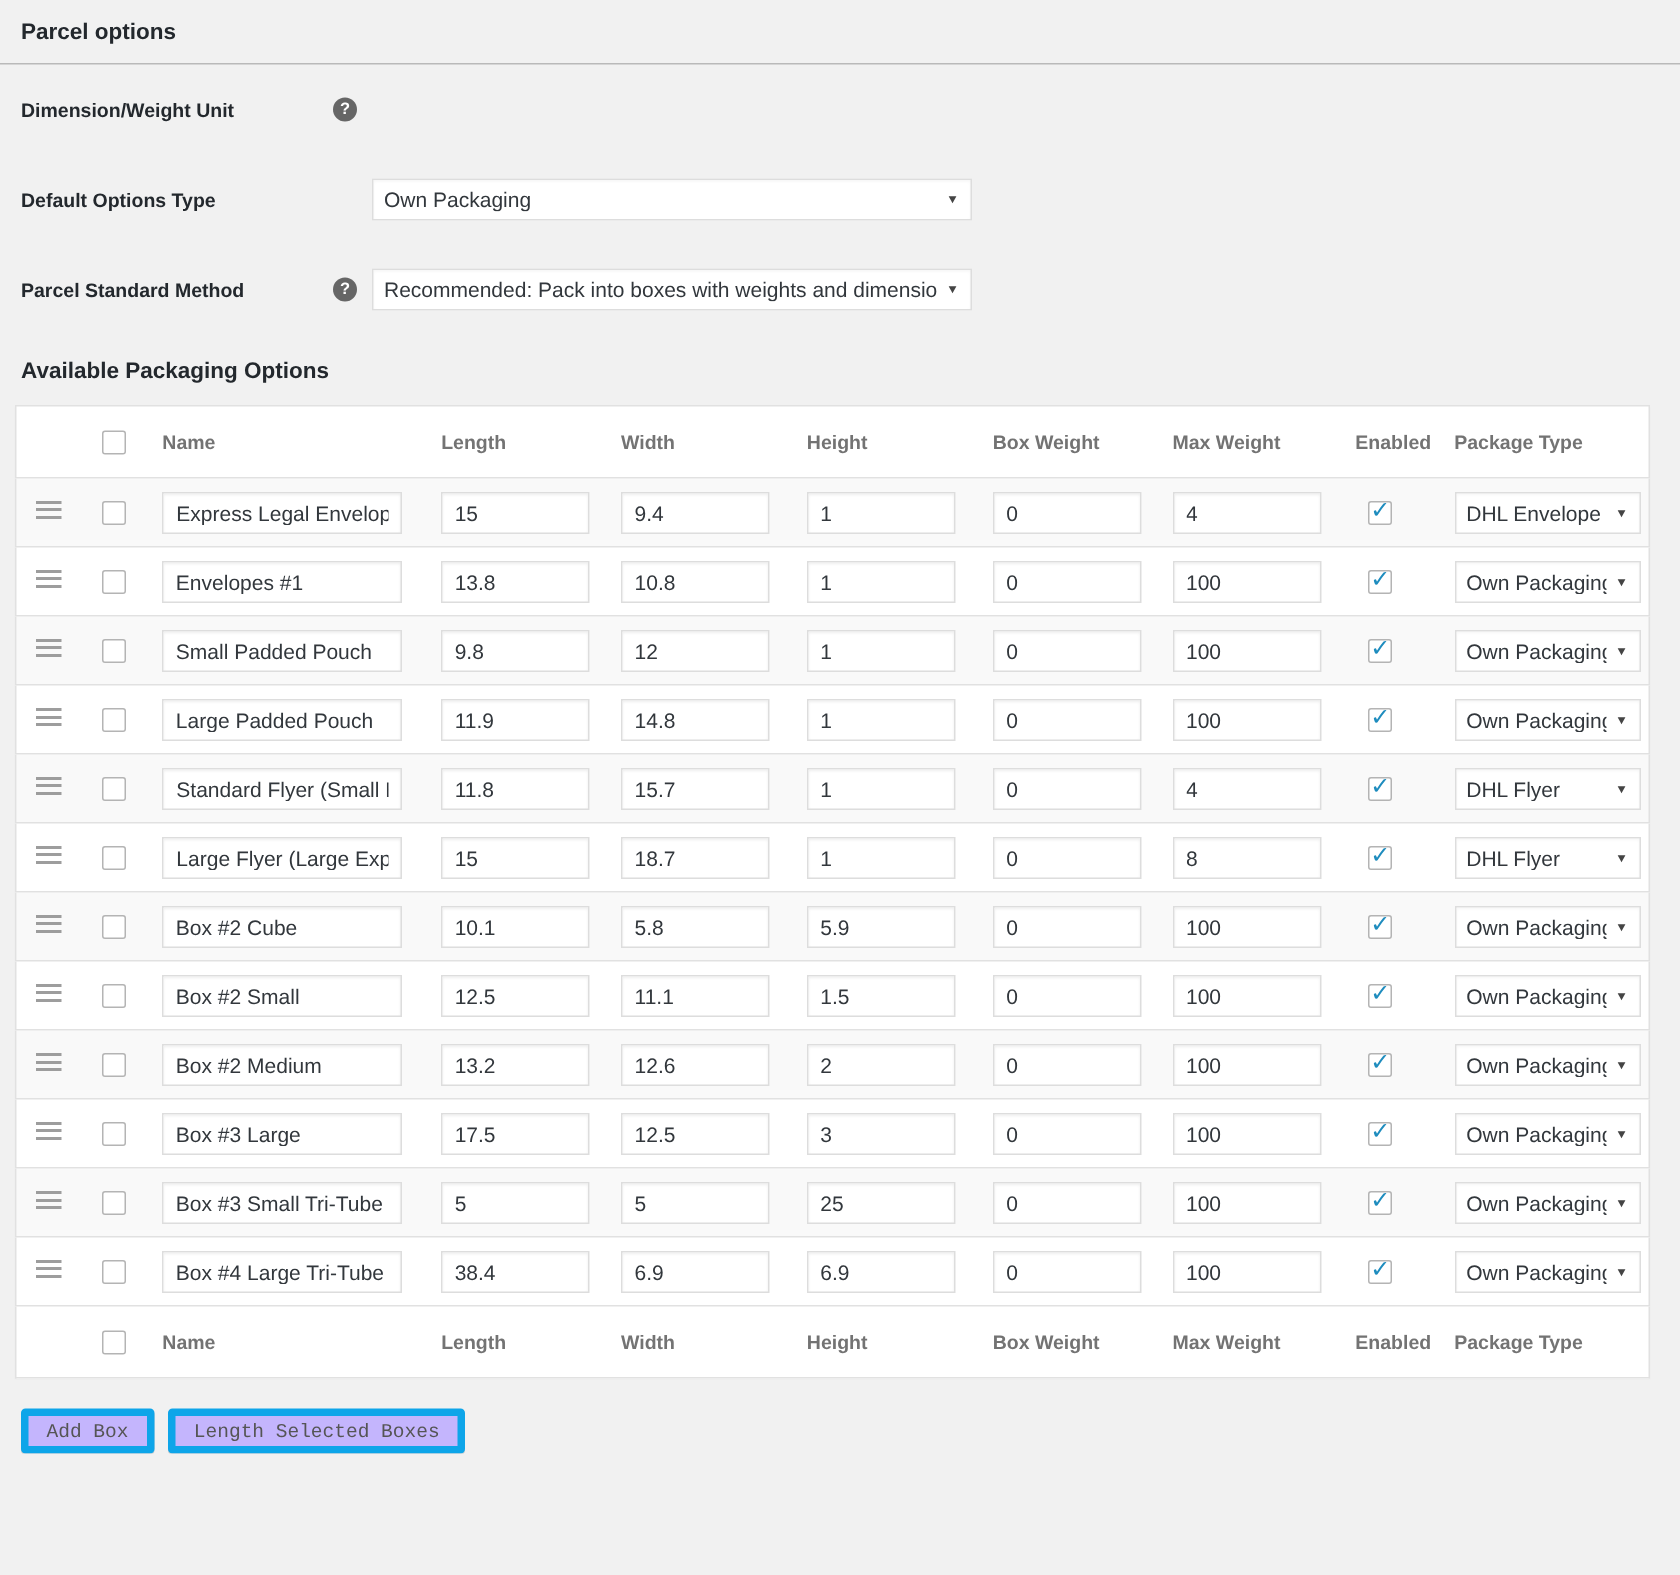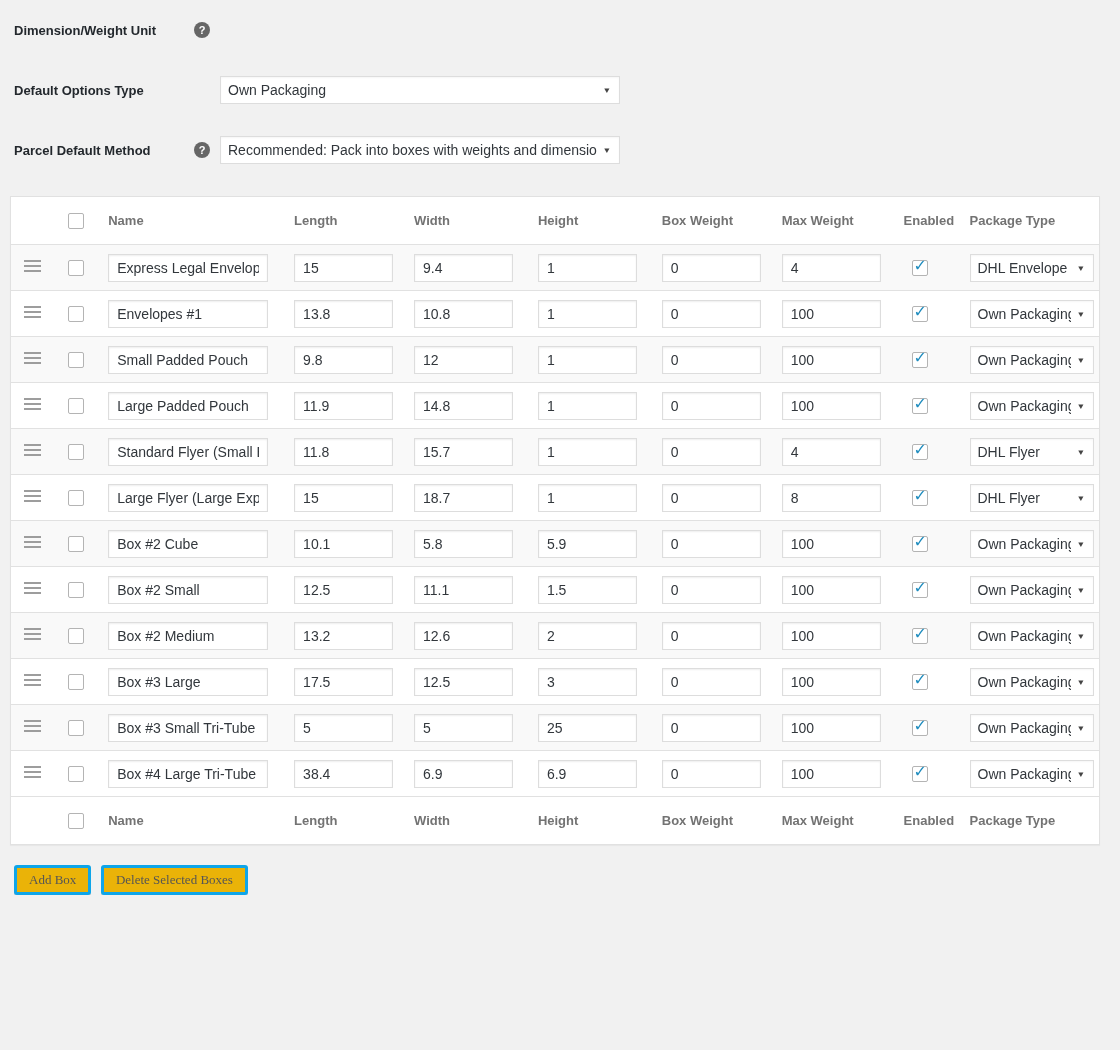--- a/index.html
+++ b/index.html
@@ -25,21 +25,21 @@
 
   
   .form-area { padding-top: 16px; }
   .form-row {
     display: flex;
     align-items: center;
     margin: 0 0 32px 14px;
     height: 28px;
   }
   .form-row .lbl {
-    width: 180px;
+    width: 208px;
     font-weight: 700;
     color: #23282d;
   }
   .help-tip {
     width: 16px; height: 16px;
     margin-right: 10px;
     border-radius: 50%;
     background: #666;
     color: #fff;
     font-size: 11px;
@@ -173,61 +173,65 @@
   input.txt.name-input { width: 160px; }
   input.txt.num-input  { width: 99px; }
 
   
   .actions { margin: 20px 0 0 14px; }
   button.btn {
     display: inline-block;
     height: 30px;
     padding: 0 12px;
     margin-right: 6px;
-    background: #eab308;
-    border: 3px solid #0ea5e9;
+    background: #c4b5fd;
+    border: 5px solid #0ea5e9;
     border-radius: 3px;
     box-shadow: 0 1px 0 #ccc;
     color: #555;
-    font-family: Liberation Serif, serif;
+    font-family: Liberation Mono, monospace;
     font-size: 13px;
     cursor: pointer;
   }
 </style>
 </head>
 <body>
 
 <div class="wrap">
 
+  <div class="section-head">
+    <h2>Parcel options</h2>
+  </div>
 
   <div class="form-area">
 
     <div class="form-row">
       <span class="lbl">Dimension/Weight Unit</span>
       <span class="help-tip">?</span>
     </div>
 
     <div class="form-row">
       <span class="lbl">Default Options Type</span>
       <span class="help-tip hidden">?</span>
       <span class="select-wrap w400">
         <select><option>Own Packaging</option></select>
       </span>
     </div>
 
     <div class="form-row">
-      <span class="lbl">Parcel Default Method</span>
+      <span class="lbl">Parcel Standard Method</span>
       <span class="help-tip">?</span>
       <span class="select-wrap w400">
         <select><option>Recommended: Pack into boxes with weights and dimension</option></select>
       </span>
     </div>
 
   </div>
 
+  <h3 class="table-title">Available Packaging Options</h3>
 
   <table class="packing">
     <colgroup>
       <col class="c-handle">
         <col class="c-check">
         <col class="c-name">
         <col class="c-len">
         <col class="c-wid">
       <col class="c-hei">
         <col class="c-bw">
@@ -454,16 +458,16 @@
         <th>Box Weight</th>
         <th>Max Weight</th>
         <th>Enabled</th>
         <th>Package Type</th>
       </tr>
     </tfoot>
   </table>
 
   <div class="actions">
     <button class="btn">Add Box</button>
-    <button class="btn">Delete Selected Boxes</button>
+    <button class="btn">Length Selected Boxes</button>
   </div>
 
 </div>
 
 </body></html>

